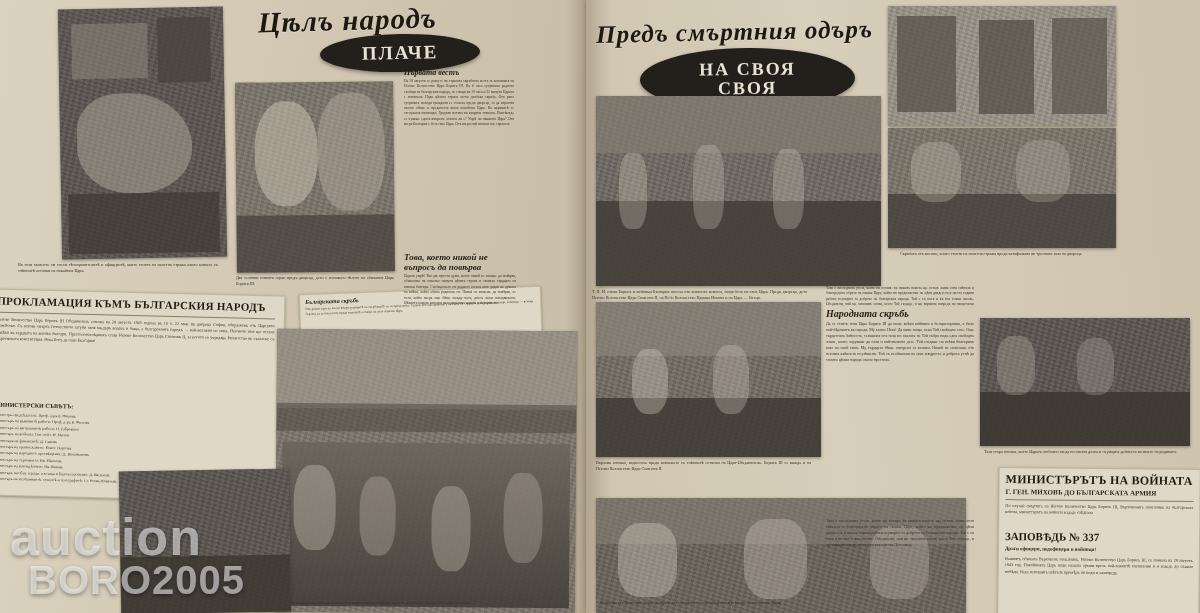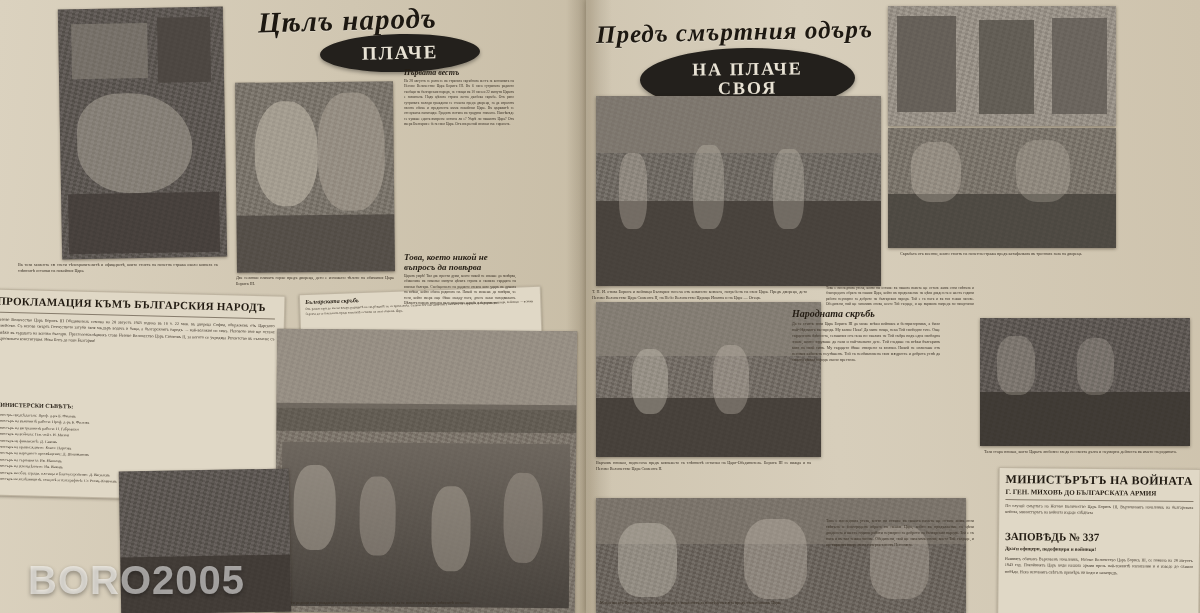--- a/index.html
+++ b/index.html
@@ -187,21 +187,21 @@
   </div>
   <div class="caption" style="left:284px;top:600px;width:280px;">Дълги редици отъ граждани и селяни чакатъ часове наредъ, за да се поклонятъ предъ тлѣннитѣ останки.</div>
 
   <div class="ph dark" style="left:120px;top:470px;width:170px;height:143px;transform:rotate(-1deg);">
     <div class="grain"></div>
     <div style="position:absolute;left:0;top:60%;width:100%;height:40%;background:#3c3631;opacity:.8;"></div>
   </div>
 
   <div class="headline" style="left:596px;top:18px;font-size:25px;transform:rotate(-1.2deg);">Предъ смъртния одъръ</div>
   <div class="blob" style="left:640px;top:48px;width:215px;height:62px;font-size:18px;flex-direction:column;transform:rotate(-0.6deg);">
-    <span>НА ПЛАЧЕ</span>
+    <span>НА СВОЯ</span>
     <span>СВОЯ</span>
   </div>
 
   <div class="ph" style="left:596px;top:96px;width:285px;height:190px;background:#6f6962;">
     <div class="grain"></div>
     <div style="position:absolute;left:0;top:0;width:100%;height:30%;background:#857e74;opacity:.7;"></div>
     <div style="position:absolute;left:0;top:55%;width:100%;height:45%;background:#423c36;opacity:.85;"></div>
     <div style="position:absolute;left:8%;top:30%;width:10%;height:40%;background:#d6cec0;opacity:.3;border-radius:35%;"></div>
     <div style="position:absolute;left:34%;top:26%;width:11%;height:44%;background:#cec6b8;opacity:.3;border-radius:35%;"></div>
     <div style="position:absolute;left:62%;top:28%;width:11%;height:42%;background:#d2cabc;opacity:.3;border-radius:35%;"></div>
@@ -224,21 +224,21 @@
 
   <div class="ph" style="left:596px;top:302px;width:225px;height:155px;background:#736c64;">
     <div class="grain"></div>
     <div style="position:absolute;left:0;top:0;width:100%;height:35%;background:#8f887d;opacity:.6;"></div>
     <div style="position:absolute;left:0;top:62%;width:100%;height:38%;background:#3f3a34;opacity:.85;"></div>
     <div style="position:absolute;left:16%;top:30%;width:16%;height:42%;background:#d8d0c2;opacity:.35;border-radius:40%;"></div>
     <div style="position:absolute;left:52%;top:28%;width:16%;height:44%;background:#d0c8ba;opacity:.32;border-radius:40%;"></div>
   </div>
   <div class="caption" style="left:596px;top:460px;width:215px;">Върховъ юноши, поднесоха предъ ковчежето съ тлѣннитѣ останки на Царя-Обединитель. Борисъ III се вижда и на Негово Величество Царь Симеонъ II.</div>
 
-  <div class="txt" style="left:792px;top:308px;width:148px;height:140px;">
+  <div class="txt" style="left:826px;top:308px;width:148px;height:140px;">
     <span class="colhead" style="font-size:10px;">Народната скръбь</span>
     <div class="microtext" style="font-size:4px;">Да се стигне юни Царь Борисъ III да може всѣки войникъ и безпризорникъ, а било най-бѣдниятъ въ народа. Му казва: Нека! Да мине нощь, нека Той свободно тече. Още сърдечната блѣность, сегашния огъ нека по скалата не Той събра подъ една свободна знаме, която зоруваше да гали и най-малкото дете. Той гледаше на всѣки българинъ като на свой синъ. Му сърдцето бѣше отворено за всички. Никой не излизаше отъ неговия кабинетъ неутѣшенъ. Той съ необикновена своя мѫдрость и доброта успѣ да сплоти цѣлия народъ около престола.</div>
   </div>
 
   <div class="txt" style="left:826px;top:286px;width:148px;height:20px;">
     <div class="microtext" style="font-size:3.6px;">Това е последната утеха, която ни остава: въ нашата паметь ще остане живъ онзи свѣтълъ и благороденъ образъ на нашия Царь, който въ продължение на цѣли двадесеть и шесть години работи неуморно за доброто на българския народъ. Той е съ насъ и въ тия тежки часове. Обединени, ний ще запазимъ онова, което Той създаде, и ще вървимъ напредъ по начертания отъ Него пѫть.</div>
   </div>
 
   <div class="txt" style="left:826px;top:505px;width:148px;height:100px;">
     <span class="colhead" style="font-size:10px;">Изключенията</span>
@@ -266,16 +266,17 @@
     <div style="position:absolute;left:6px;top:4px;width:188px;font-size:12px;font-weight:bold;color:#201a12;letter-spacing:.2px;">МИНИСТЪРЪТЪ НА ВОЙНАТА</div>
     <div style="position:absolute;left:6px;top:20px;width:188px;font-size:7px;font-weight:bold;color:#2b2319;">Г. ГЕН. МИХОВЪ ДО БЪЛГАРСКАТА АРМИЯ</div>
     <div class="rule" style="left:6px;top:31px;width:188px;"></div>
     <div class="microtext" style="position:absolute;left:6px;top:35px;width:188px;font-size:4.2px;">По случай смъртьта на Негово Величество Царь Борисъ III, Върховниятъ началникъ на българската войска, министърътъ на войната издаде слѣдната</div>
     <div style="position:absolute;left:6px;top:62px;width:188px;font-size:11px;font-weight:bold;color:#221b12;">ЗАПОВѢДЬ № 337</div>
     <div style="position:absolute;left:6px;top:78px;width:188px;font-size:5px;font-weight:bold;color:#2b2319;">Драги офицери, подофицери и войници!</div>
     <div class="microtext" style="position:absolute;left:6px;top:88px;width:188px;font-size:4.2px;">Нашиятъ обичанъ Върховенъ началникъ, Негово Величество Царь Борисъ III, се помина на 28 августъ 1943 год. Покойниятъ Царь води нашата армия презъ най-тежкитѣ изпитания и я изведе до славни побѣди. Нека неговиятъ свѣтълъ примѣръ ни води и занапредъ.</div>
   </div>
 
   <div id="wm">
+    <span class="w1">auction</span>
     <span class="w2">BORO2005</span>
   </div>
 
 </div>
 
 </body></html>

